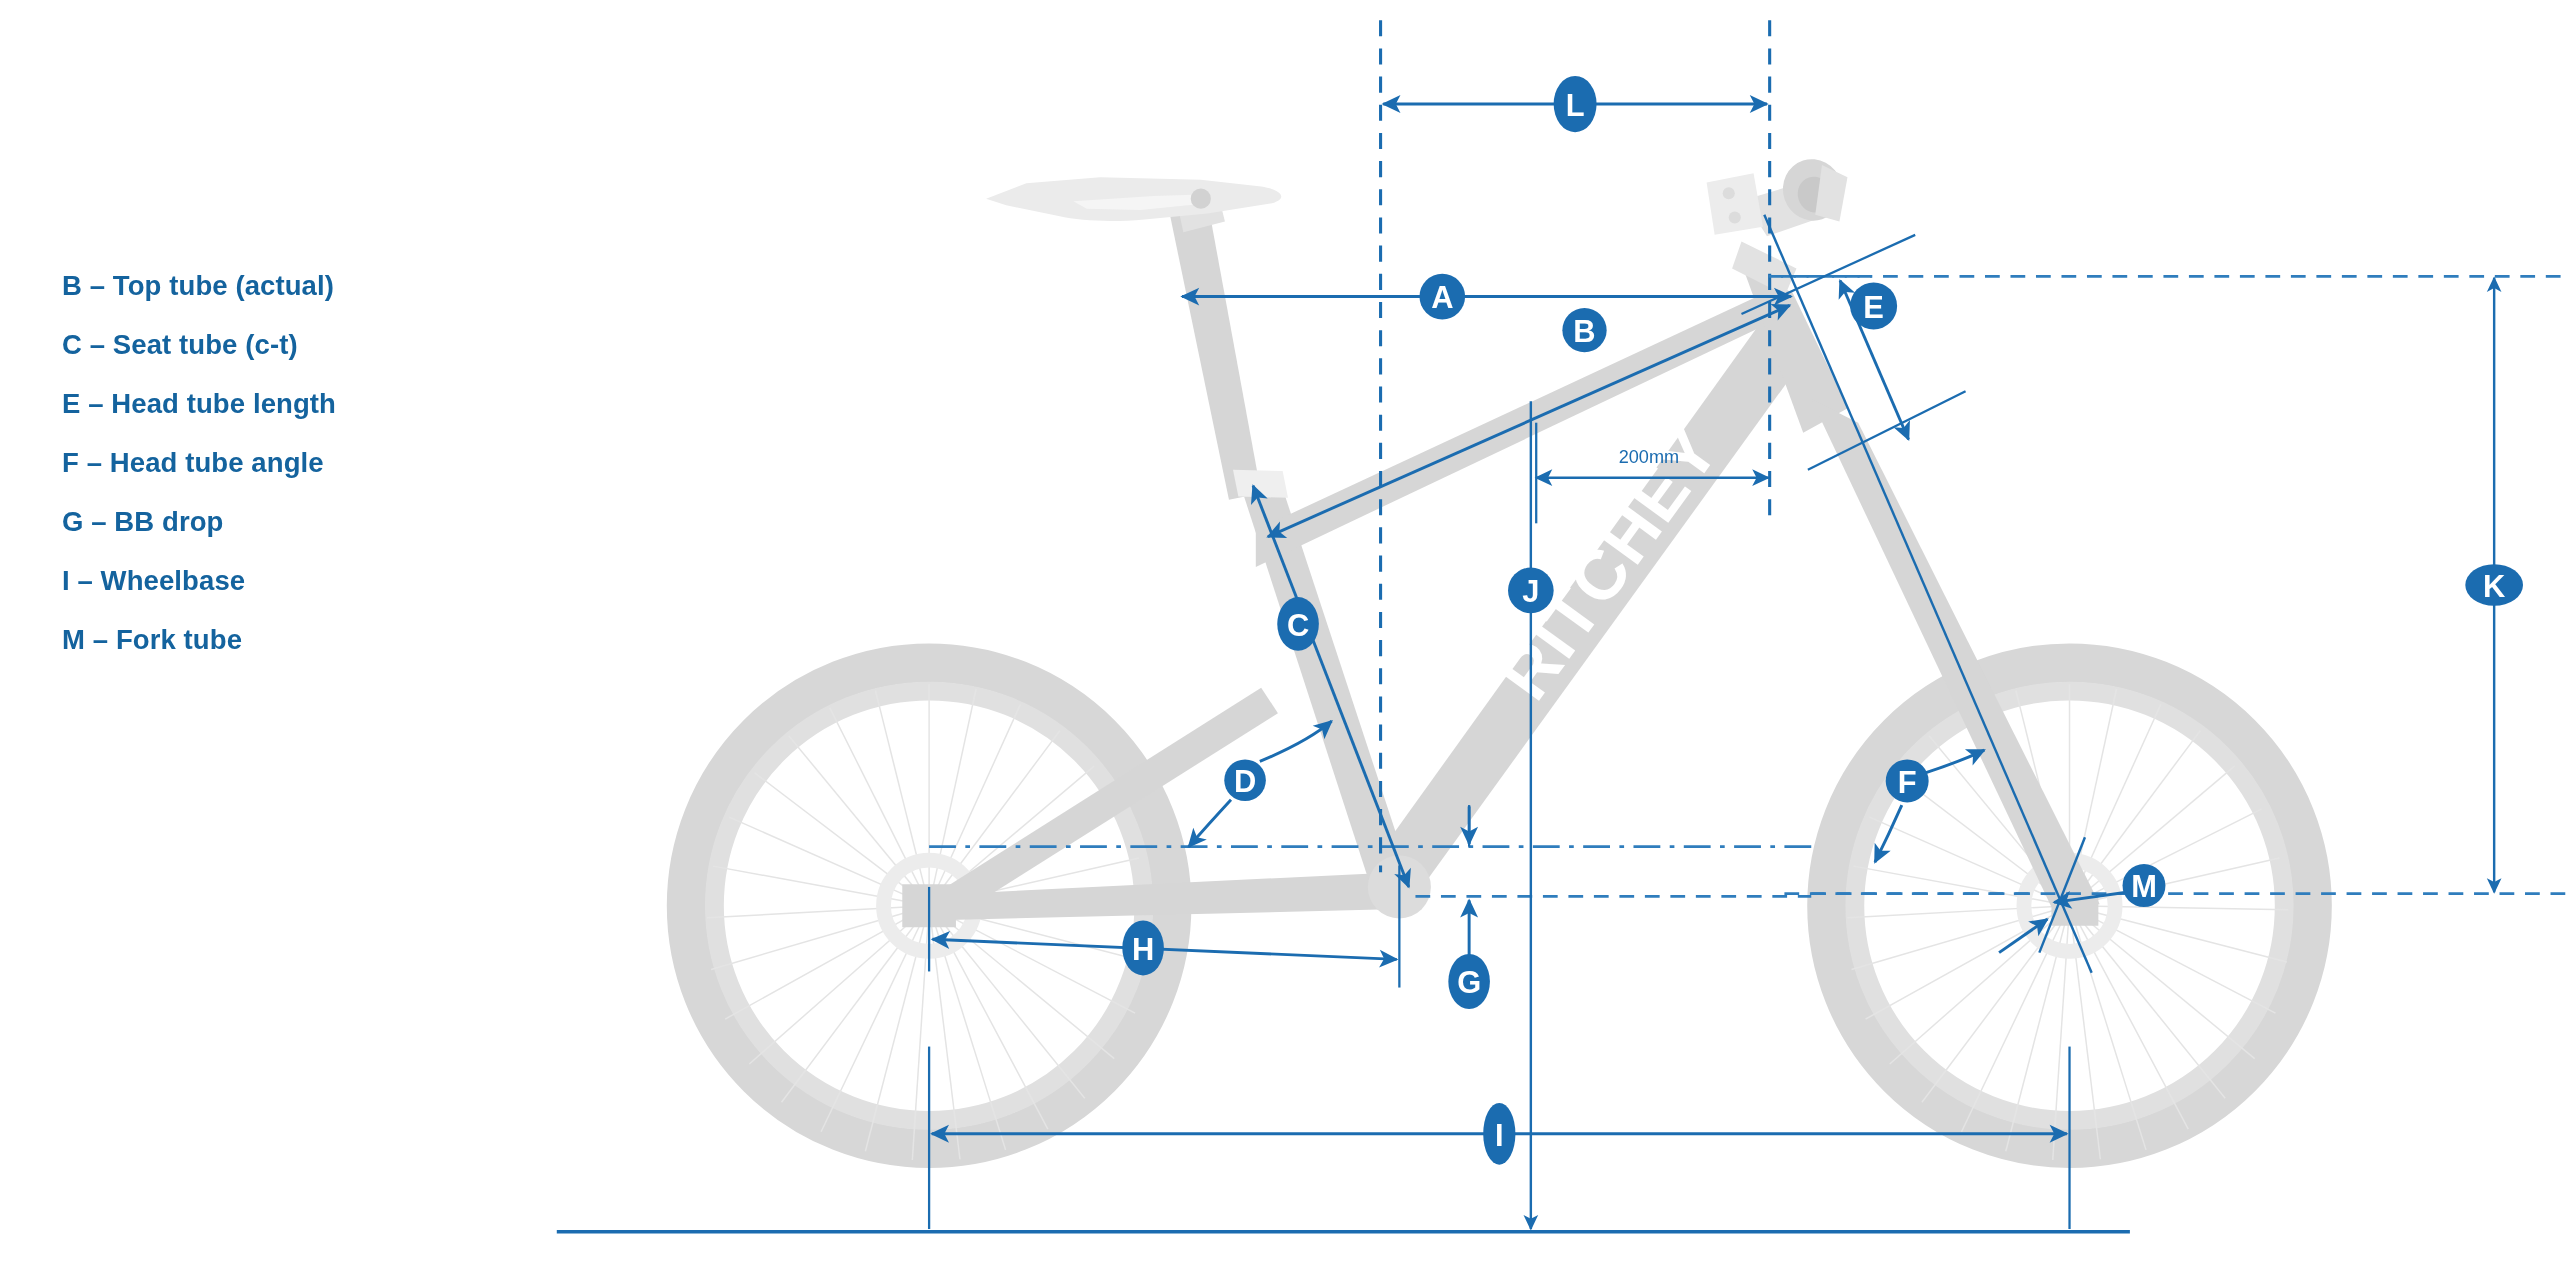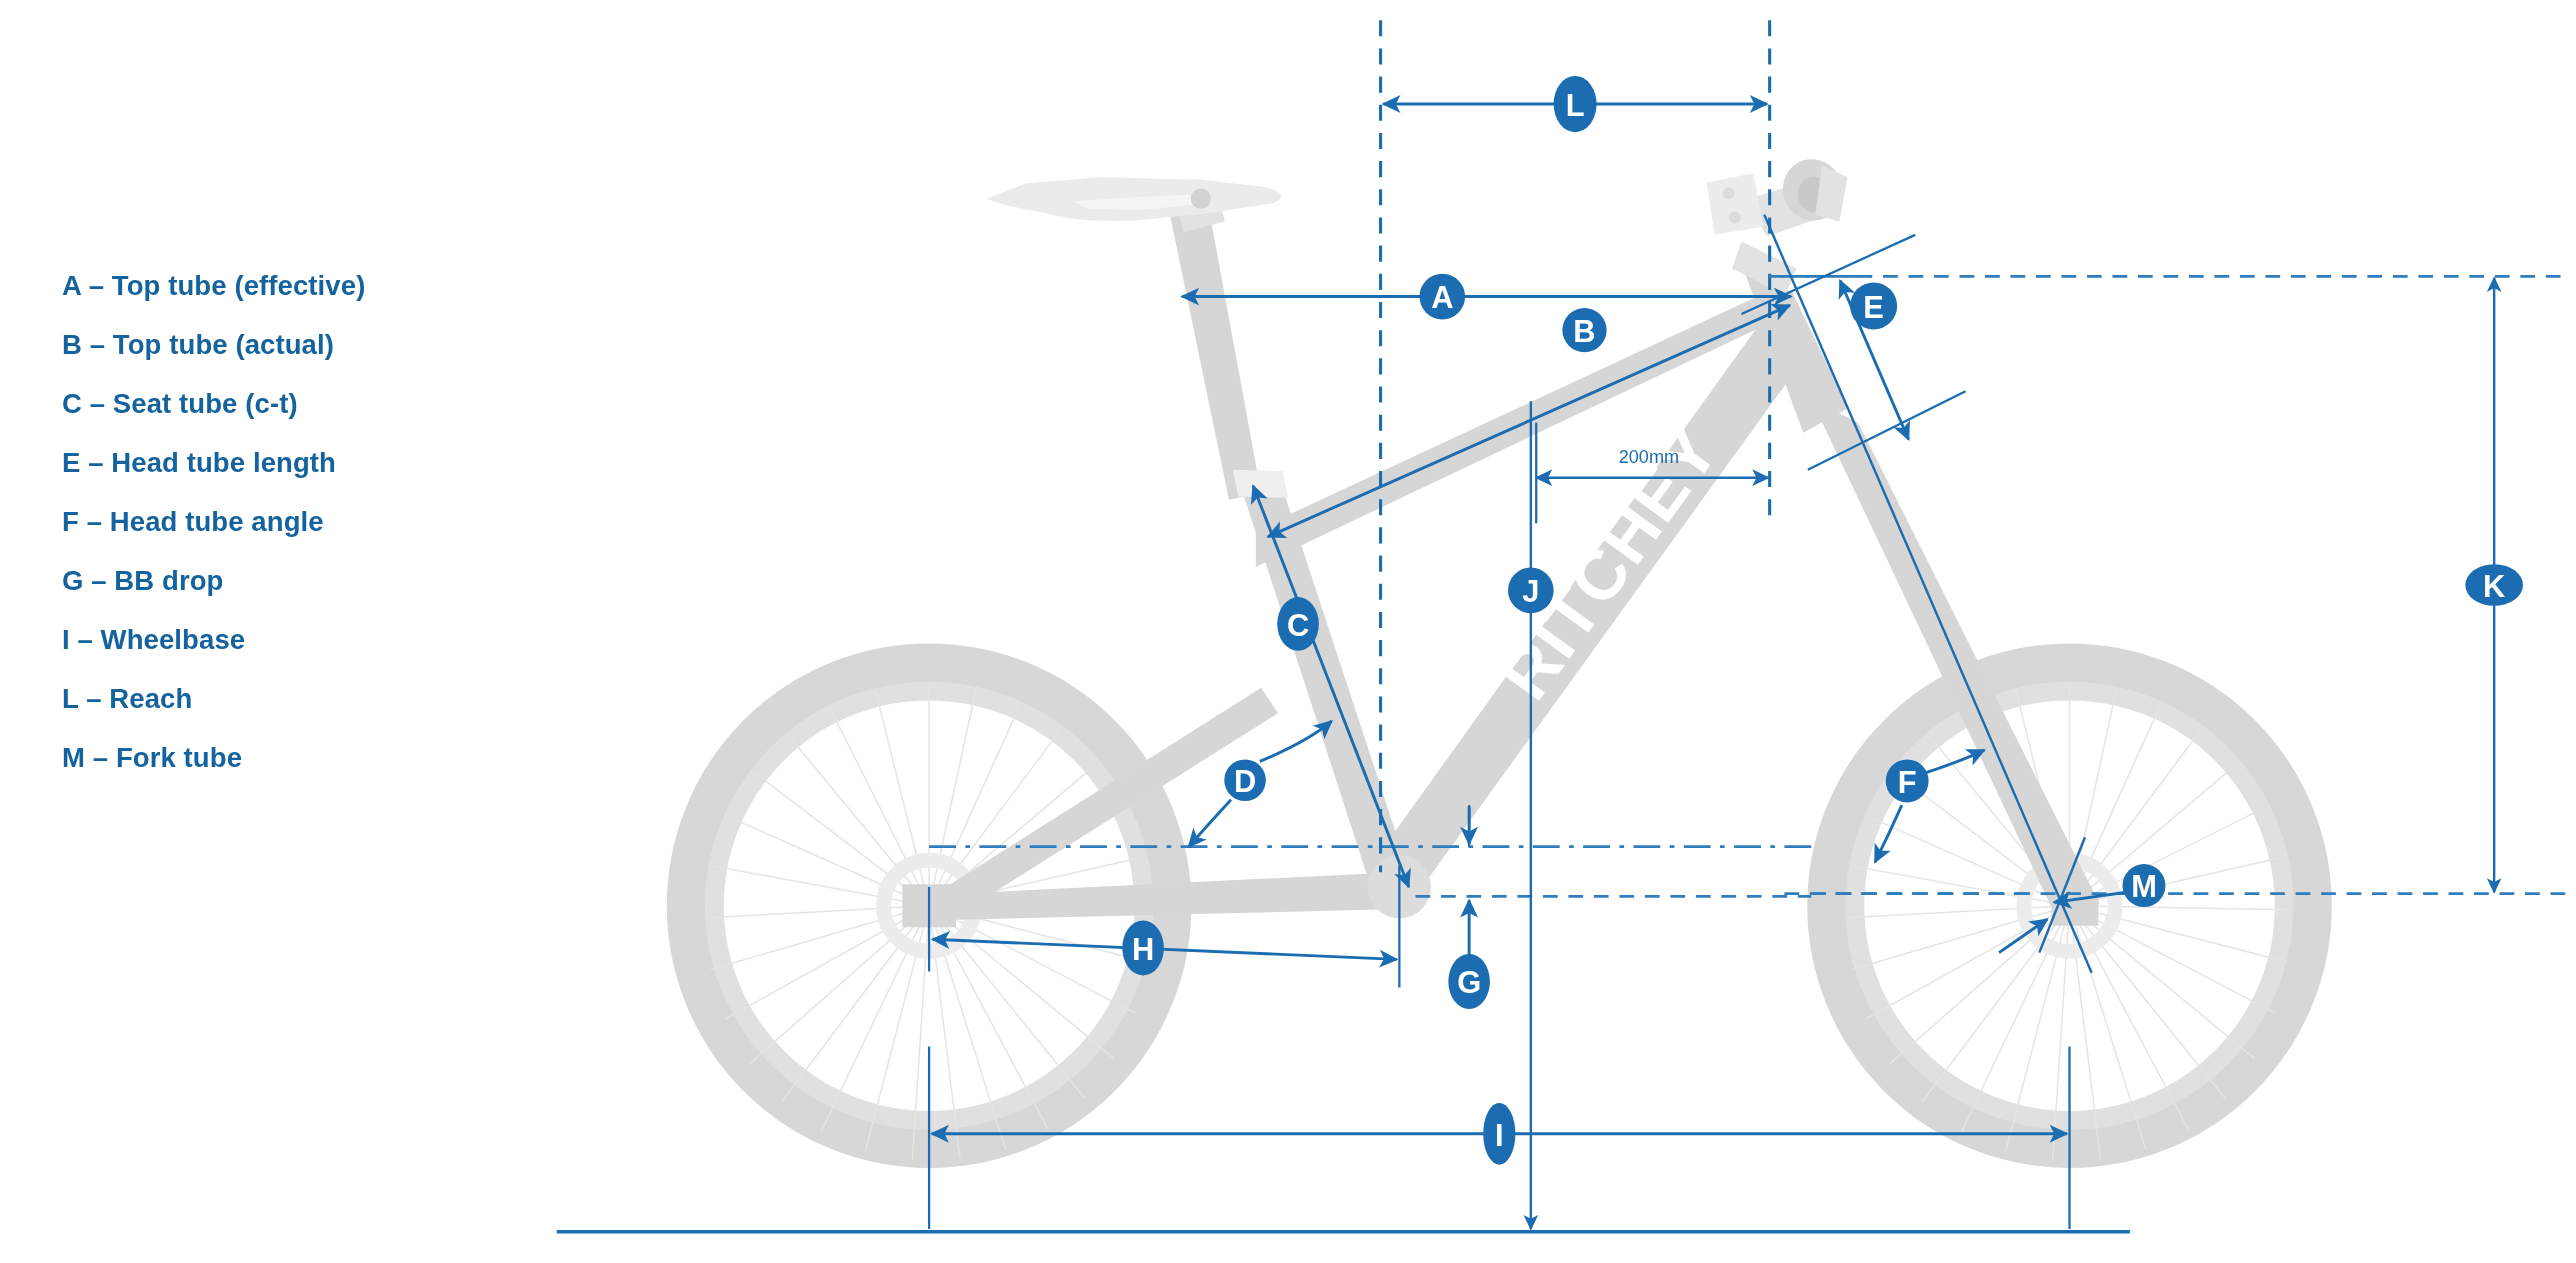--- a/index.html
+++ b/index.html
@@ -93,28 +93,26 @@
     font-size: 104px;
     letter-spacing: 2px;
   }
 </style>
 </head>
 <body>
 
 <div id="stage">
 
   <div id="legend">
-    <div class="legend-row">A – Top tube (effective)</div>
     <div class="legend-row">B – Top tube (actual)</div>
     <div class="legend-row">C – Seat tube (c-t)</div>
     <div class="legend-row">E – Head tube length</div>
     <div class="legend-row">F – Head tube angle</div>
     <div class="legend-row">G – BB drop</div>
     <div class="legend-row">I – Wheelbase</div>
-    <div class="legend-row">L – Reach</div>
     <div class="legend-row">M – Fork tube</div>
   </div>
 
   <svg id="diagram" viewBox="0 0 3840 1884">
     <defs>
       <marker id="arrHead" viewBox="0 0 12 12" refX="10.5" refY="6" markerWidth="7" markerHeight="7" orient="auto-start-reverse">
         <path d="M0.5,0.8 L11.5,6 L0.5,11.2 L3.2,6 Z" fill="#1b6cb0"></path>
       </marker>
       <marker id="arrHeadSm" viewBox="0 0 12 12" refX="10.5" refY="6" markerWidth="8" markerHeight="8" orient="auto-start-reverse">
         <path d="M0.5,0.8 L11.5,6 L0.5,11.2 L3.2,6 Z" fill="#1b6cb0"></path>

